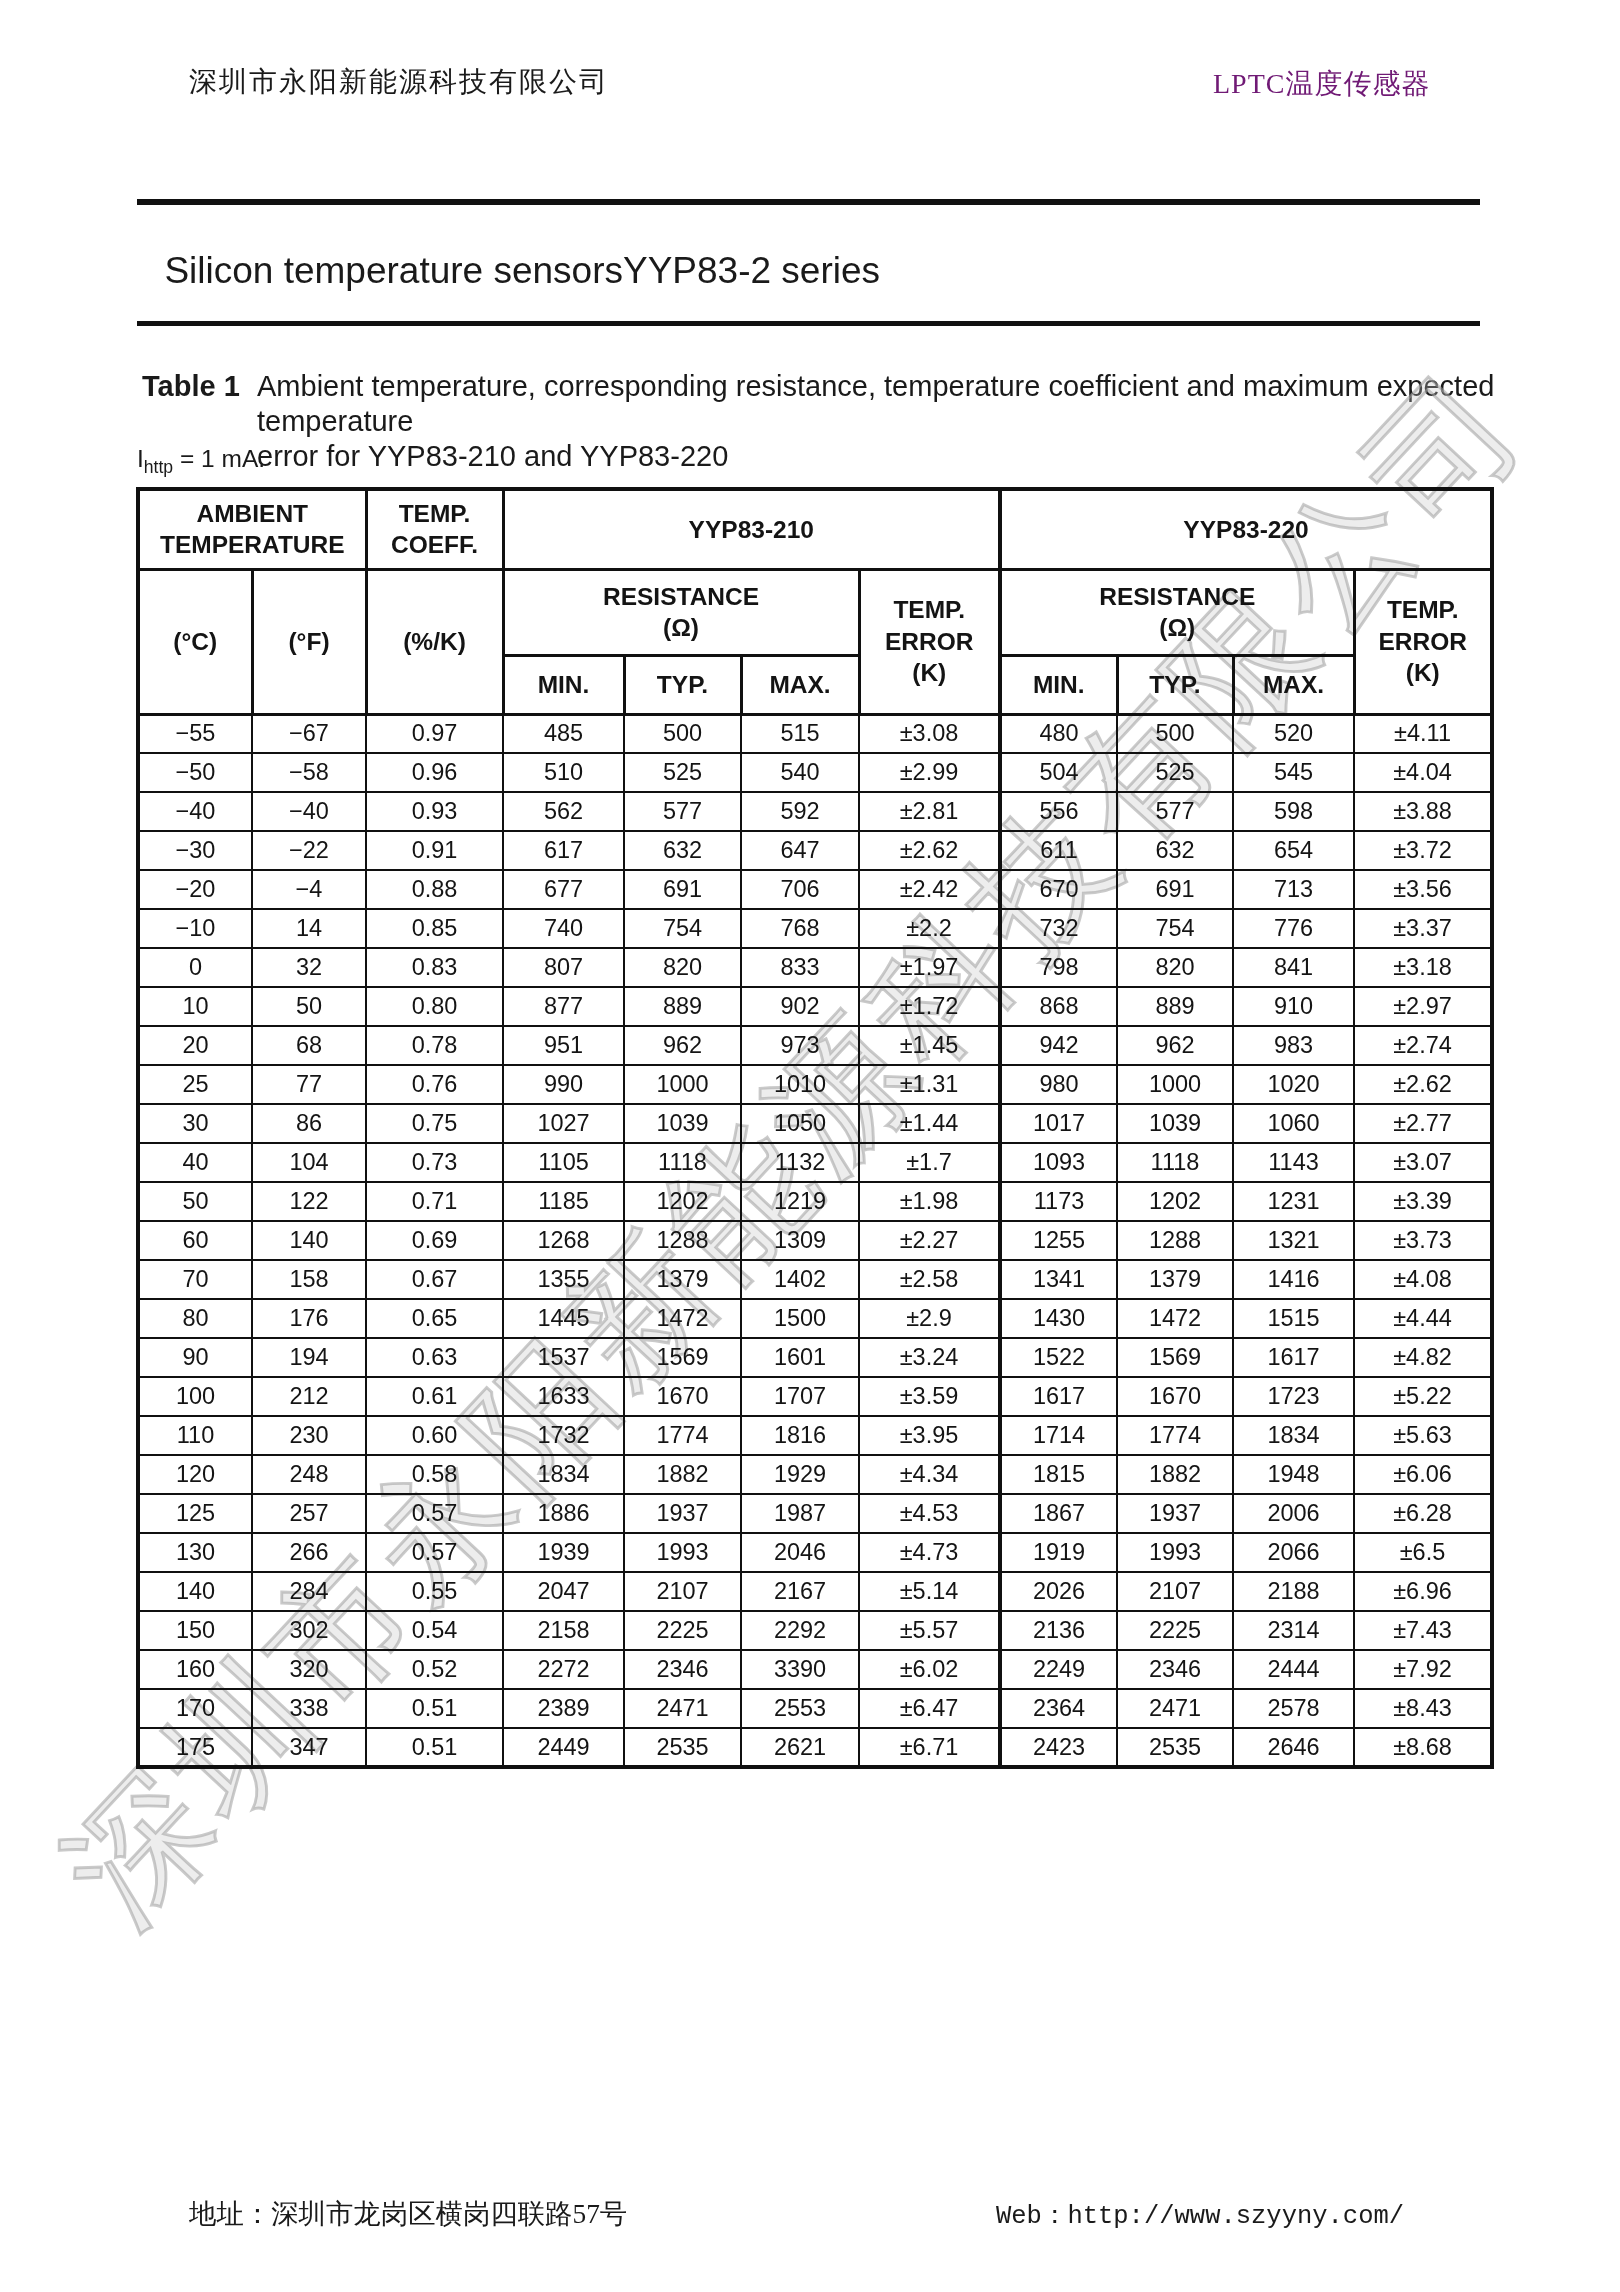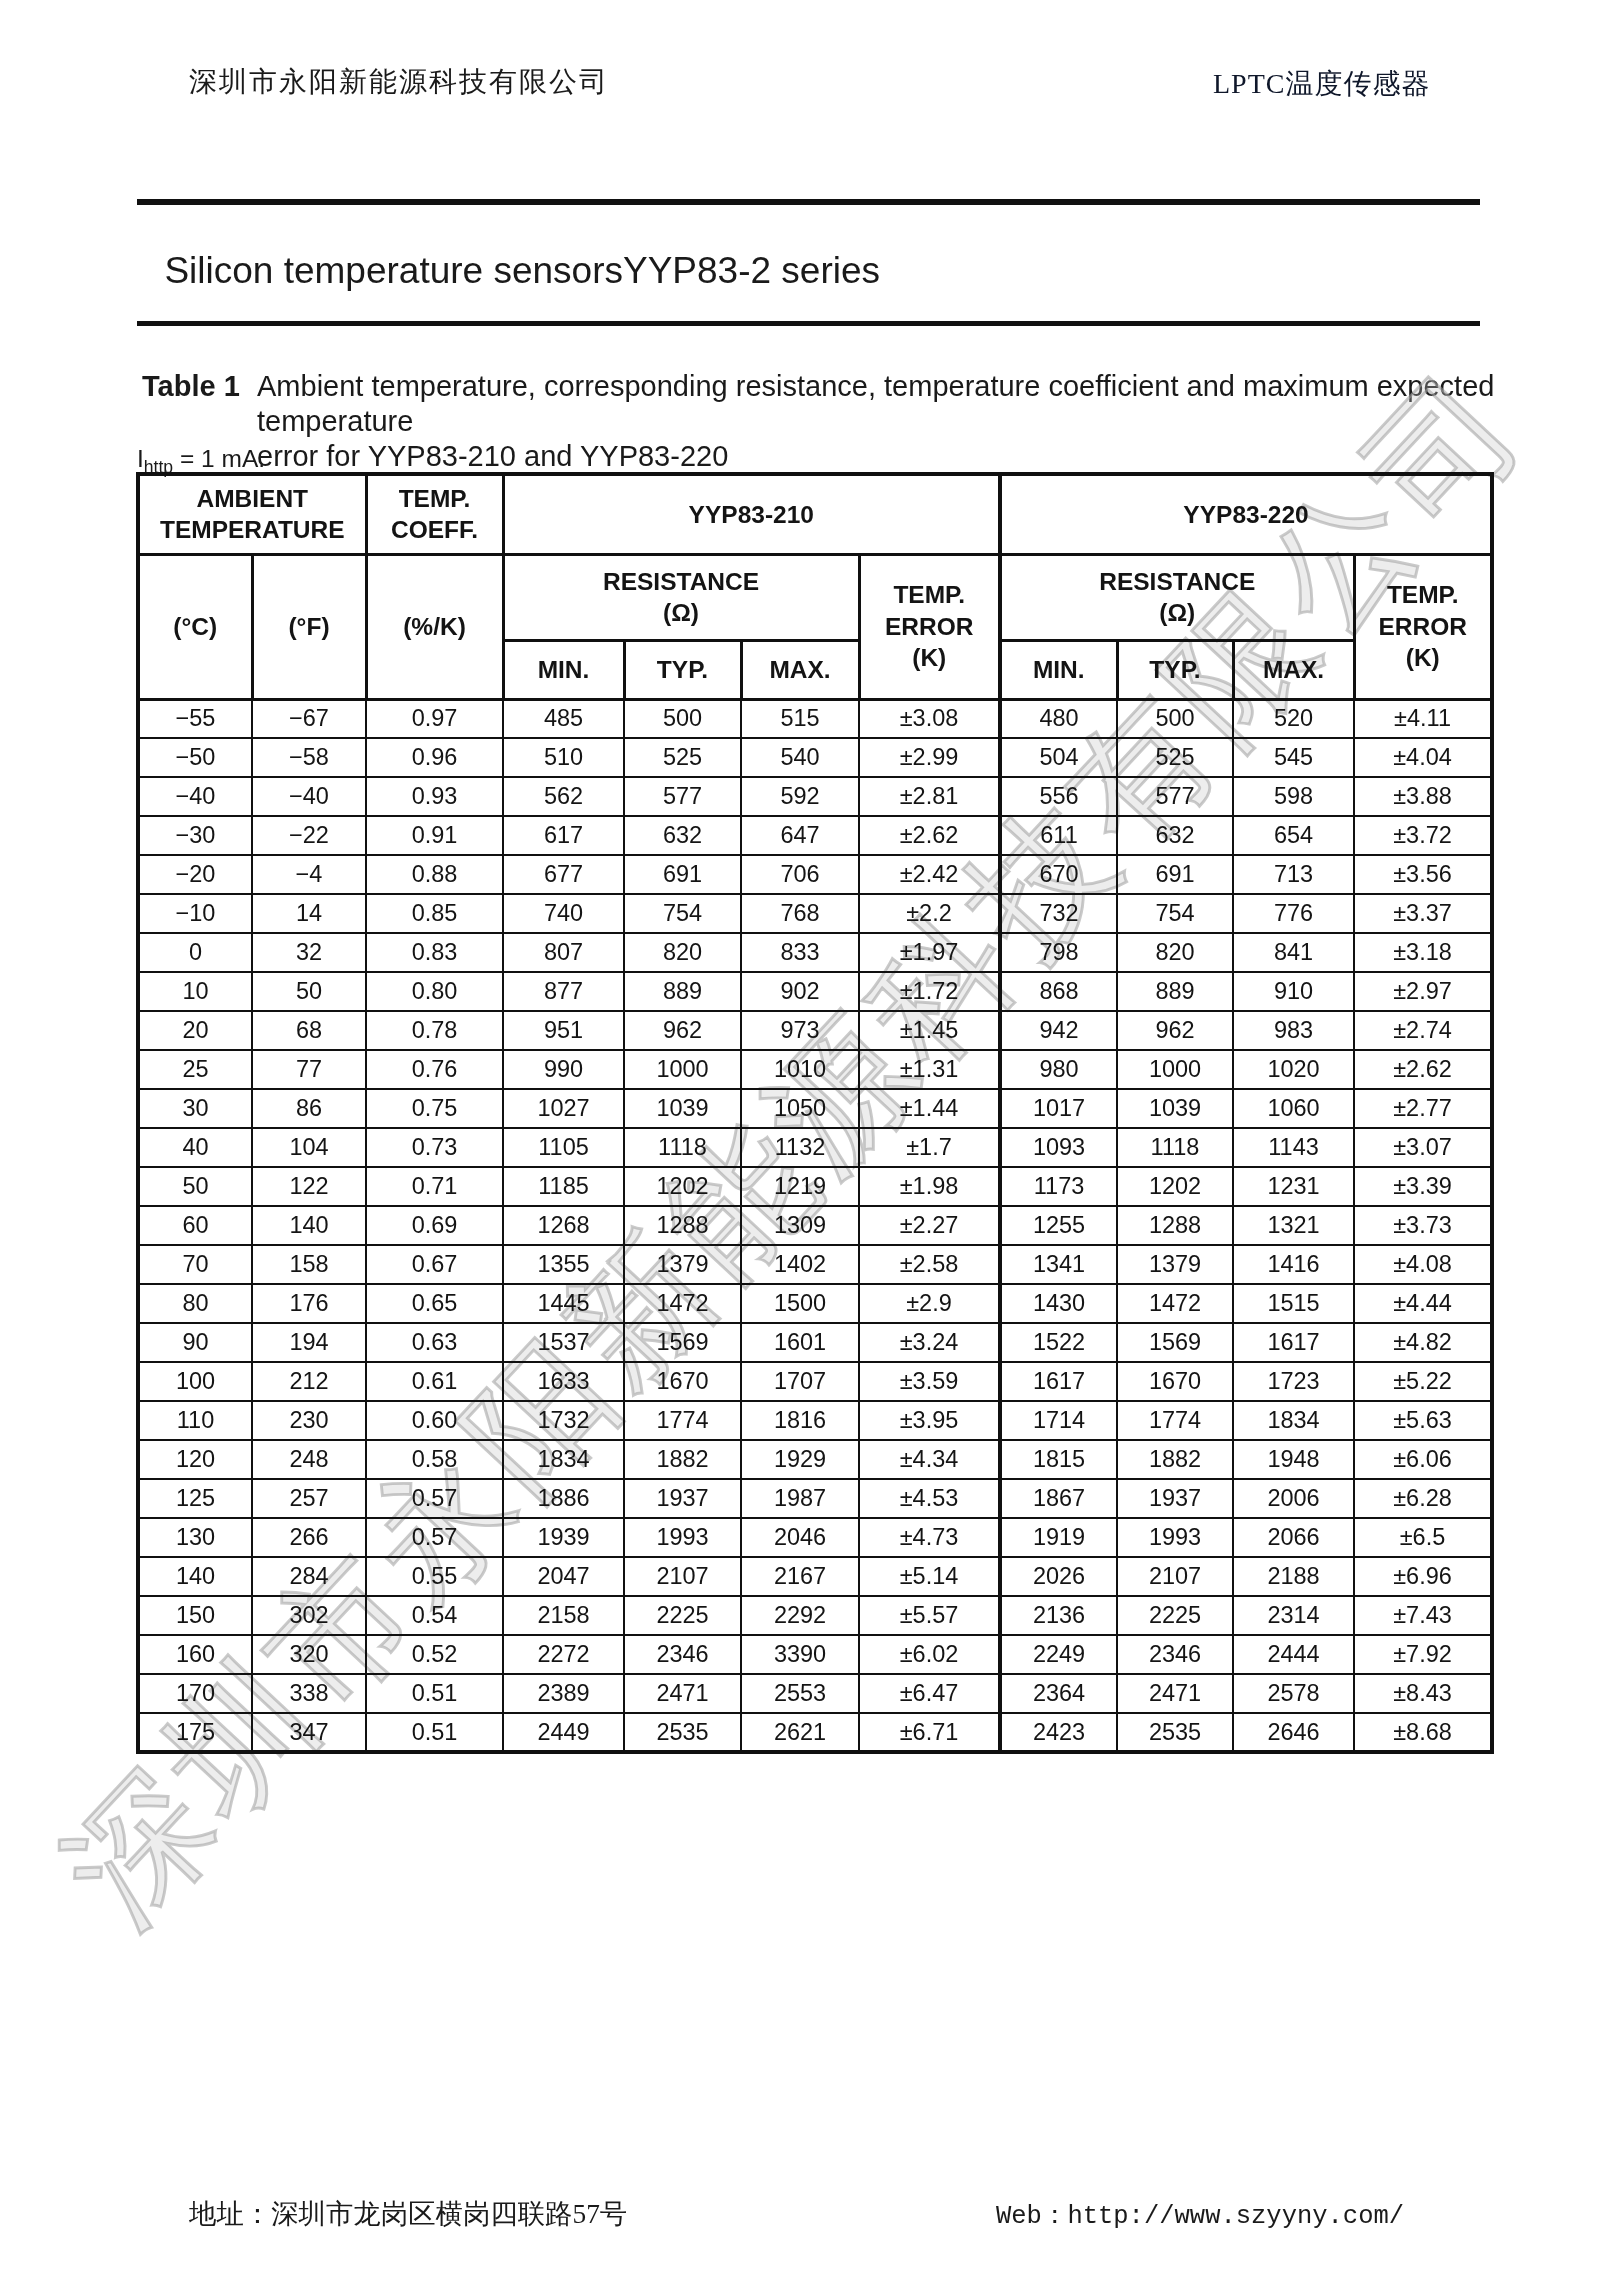--- a/index.html
+++ b/index.html
@@ -14,21 +14,21 @@
   }
   
   .hdr-left {
     position: absolute; left: 189px; top: 63px;
     font-family: "Liberation Serif", "DejaVu Serif", serif;
     font-size: 28px; color: #1a1a1a; letter-spacing: 2px;
   }
   .hdr-right {
     position: absolute; left: 1213px; top: 65px;
     font-family: "Liberation Serif", "DejaVu Serif", serif;
-    font-size: 28px; color: #0f172a; letter-spacing: 1px;
+    font-size: 28px; color: #701a75; letter-spacing: 1px;
   }
   .rule-top { position: absolute; left: 137px; top: 199px; width: 1343px; height: 5.9px; background: #111; }
   .rule-title { position: absolute; left: 137px; top: 321px; width: 1343px; height: 4.9px; background: #111; }
 
   .title-bar {
     position: absolute; left: 137px; top: 250px; width: 1335px;
     display: flex; align-items: baseline;
   }
   .title-bar .page-title { font-size: 37px; padding-left: 27.4px; color: #1a1a1a; }
   .title-bar .series { font-size: 37px; color: #1a1a1a; }
@@ -51,21 +51,21 @@
     transform-origin: center;
     font-family: "Liberation Serif", "DejaVu Serif", serif;
     font-size: 139px; letter-spacing: 7.8px; white-space: nowrap;
     color: rgba(195,195,195,0.30);
     -webkit-text-stroke: 2.9px rgba(158,158,158,0.55);
     z-index: 1; pointer-events: none;
   }
 
   
   .sensor-table {
-    position: absolute; left: 136px; top: 472px; width: 1352px;
+    position: absolute; left: 136px; top: 487px; width: 1352px;
     border-collapse: collapse; table-layout: fixed;
     z-index: 2; background: transparent;
     border: 4.9px solid #101010;
   }
   .sensor-table th, .sensor-table td {
     border: 2px solid #101010;
     text-align: center; vertical-align: middle;
     padding: 0; color: #141414;
     overflow: hidden;
   }

